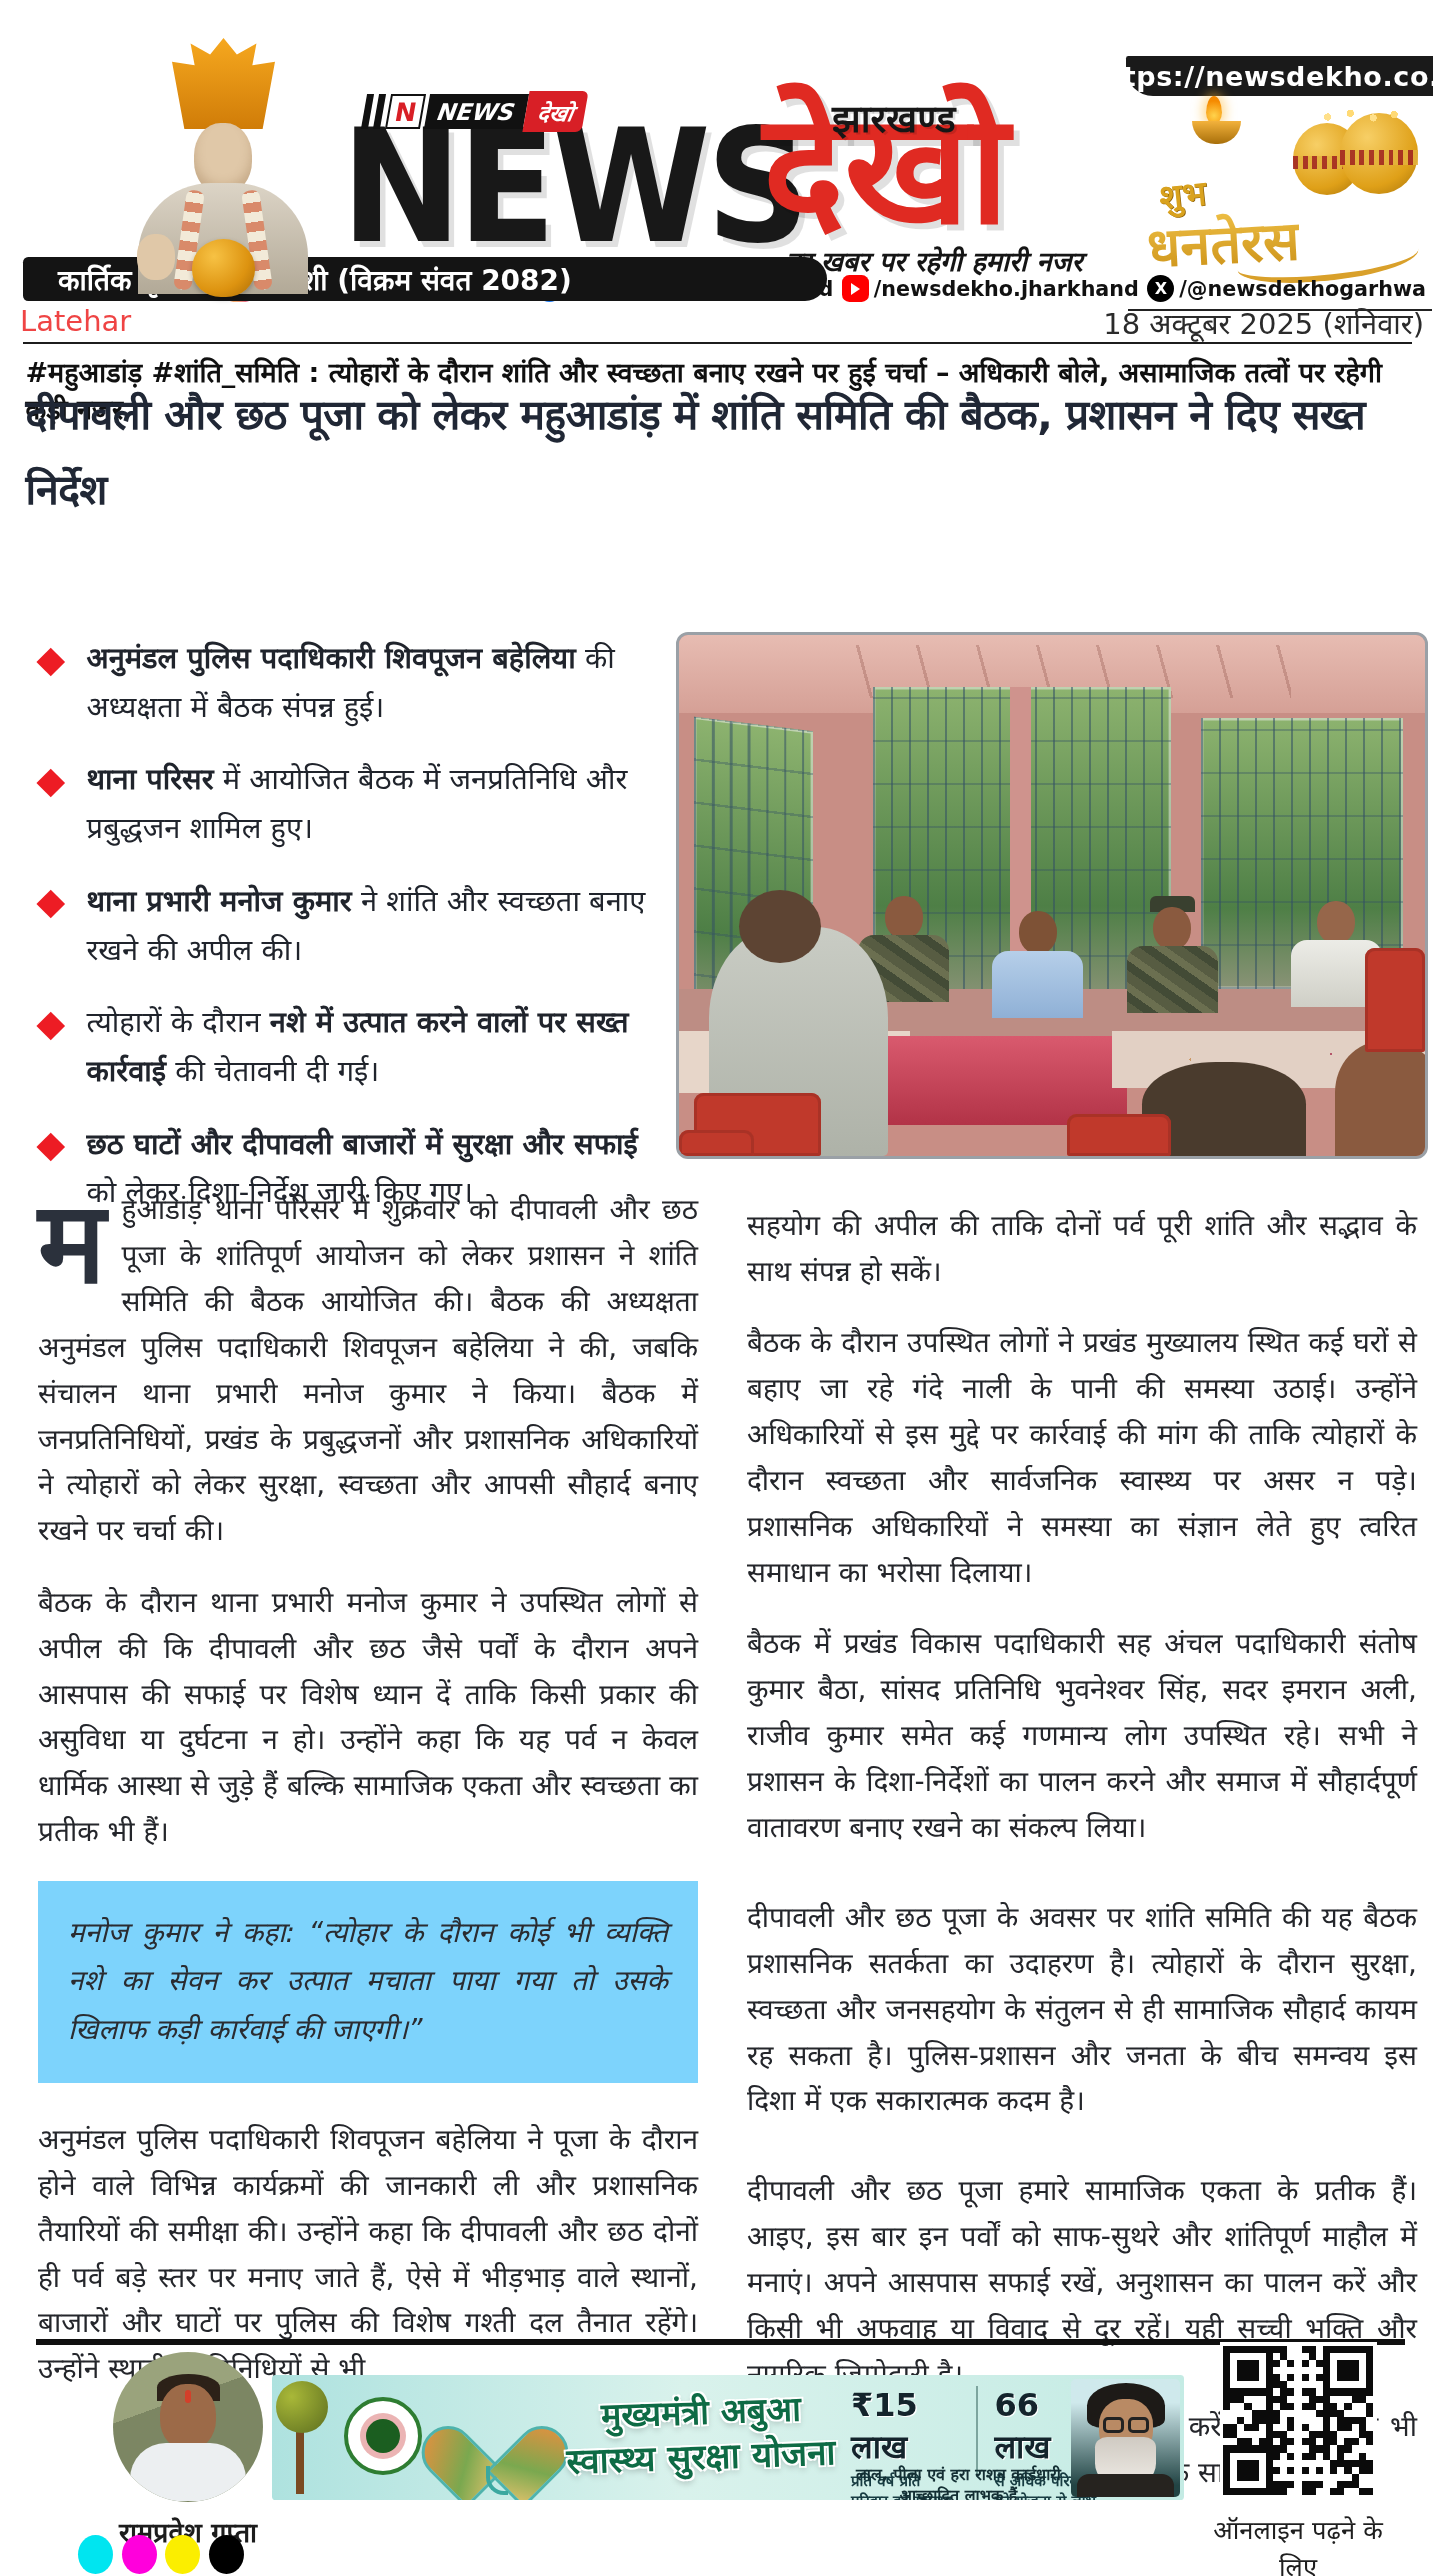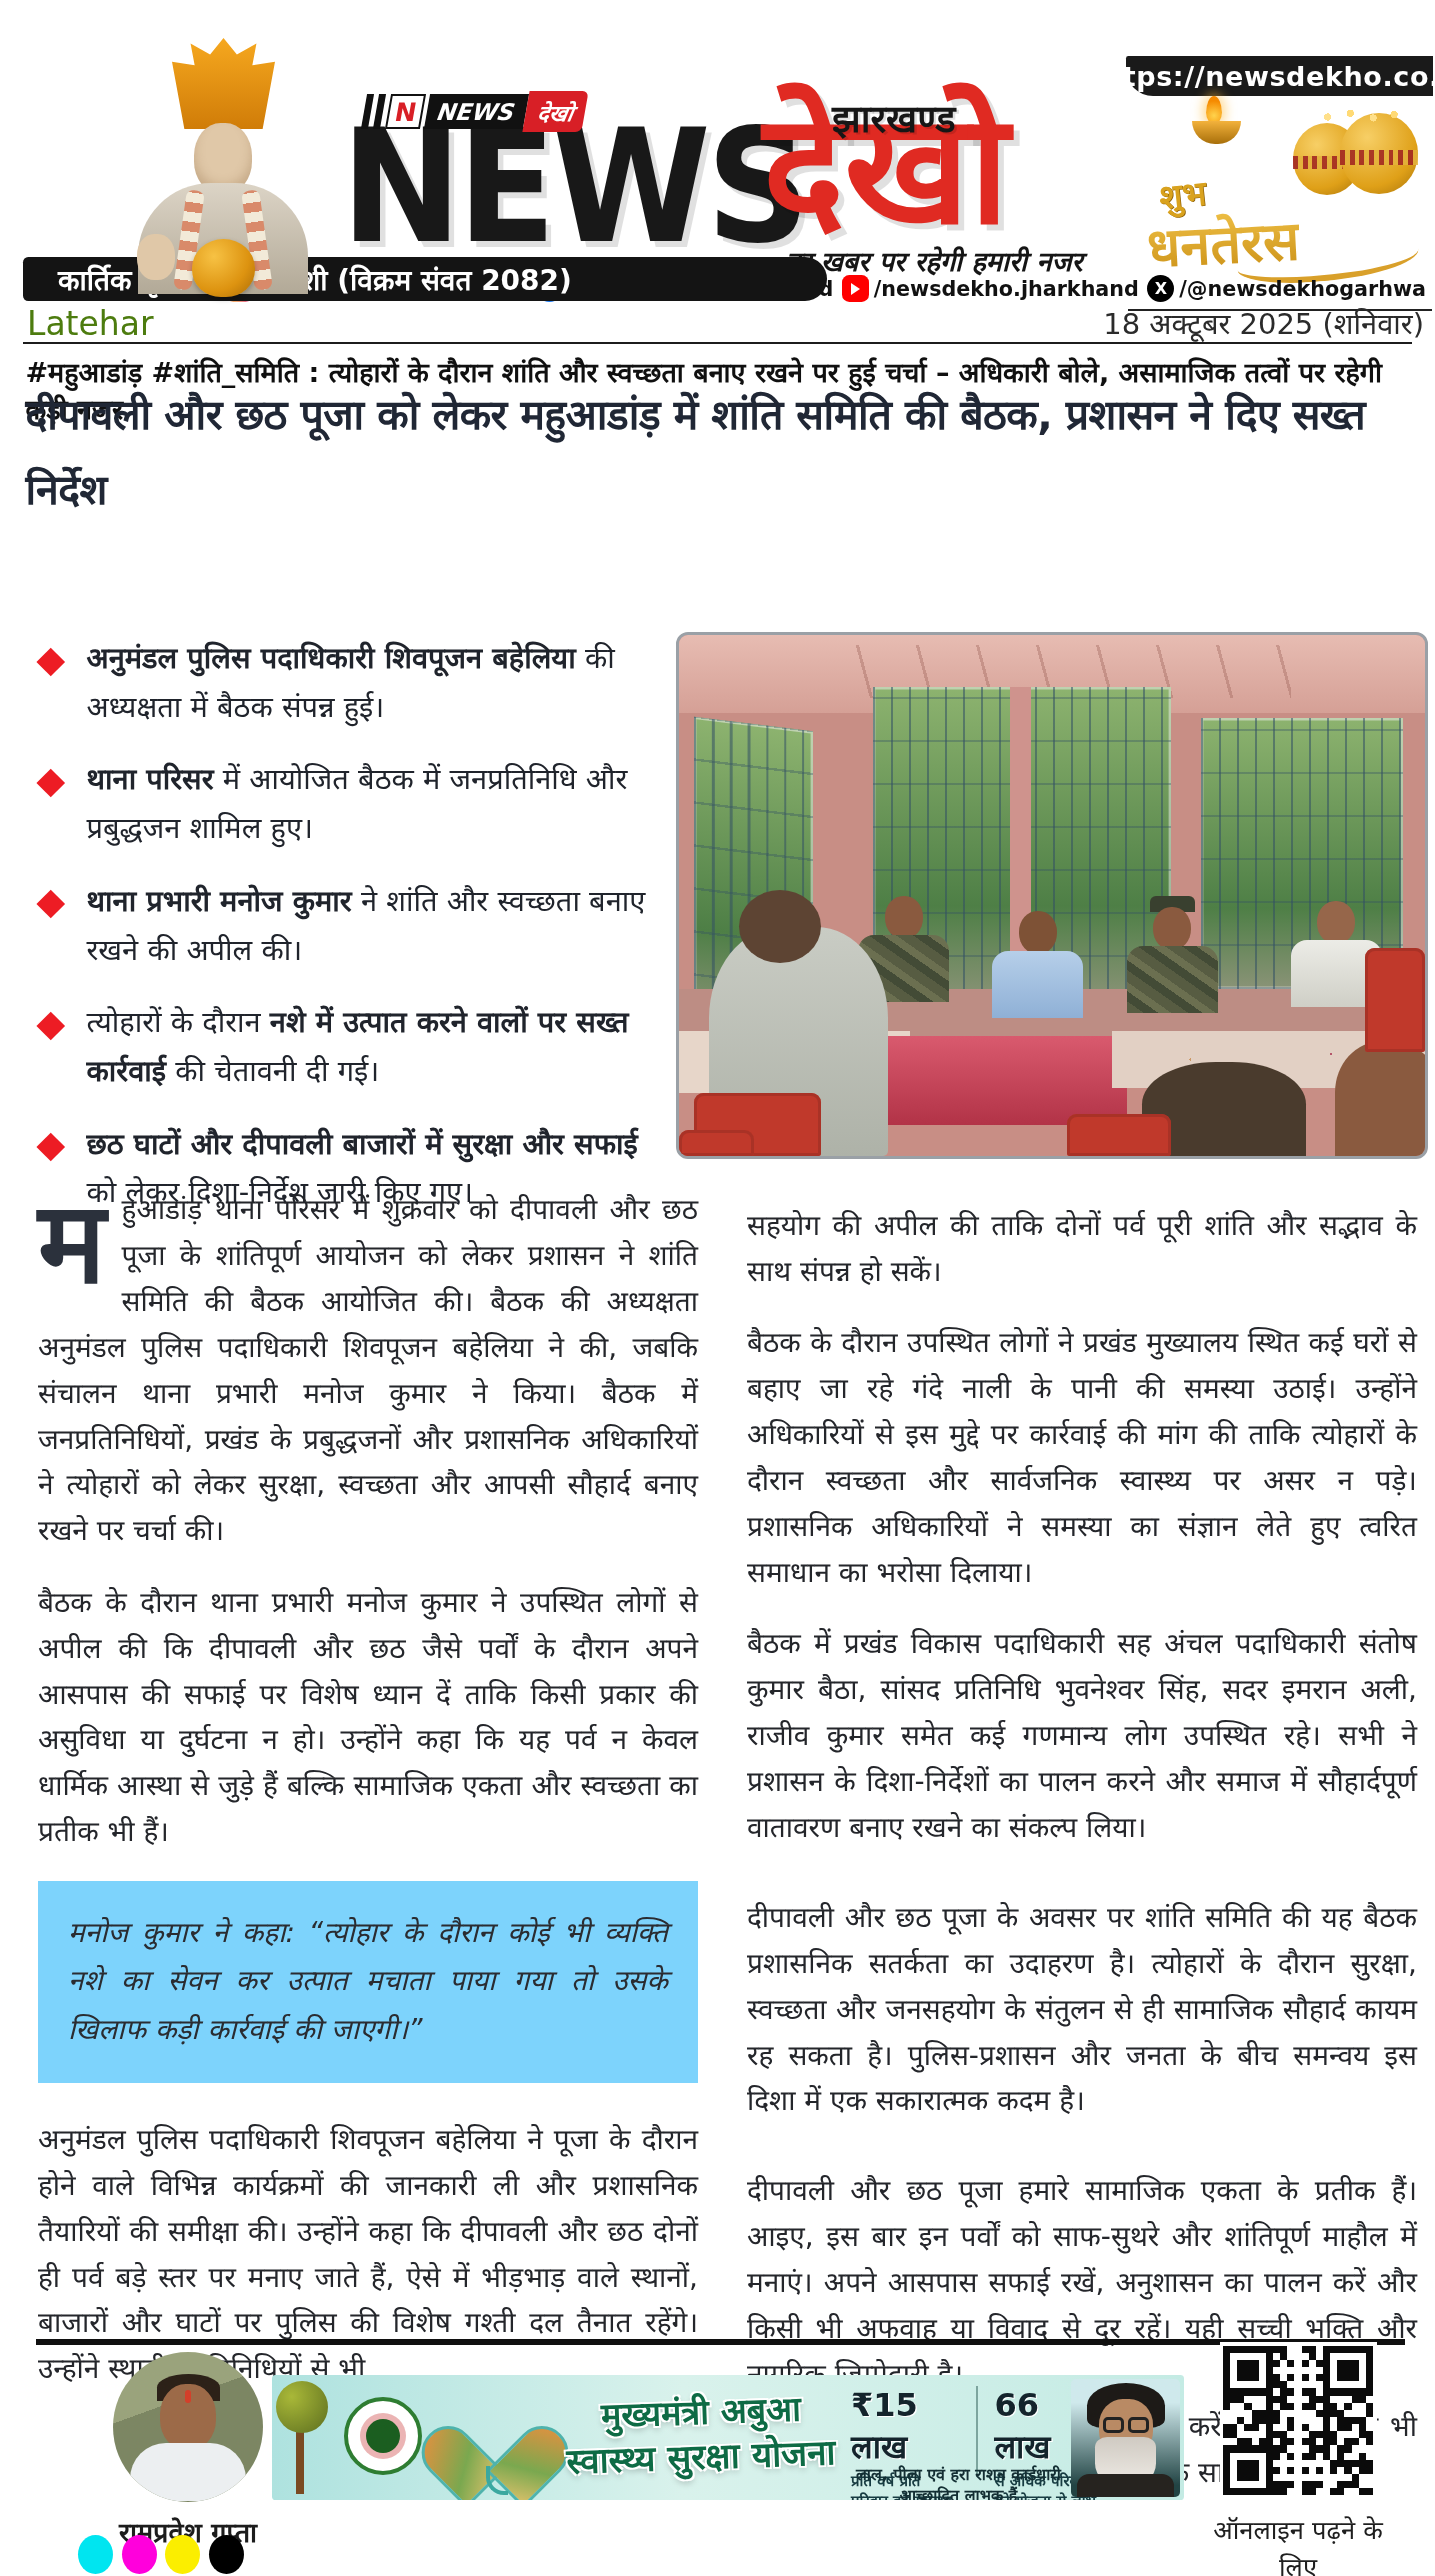--- a/index.html
+++ b/index.html
@@ -73,21 +73,21 @@
   .ic-instagram span { width:12px; height:12px; border:2.4px solid #fff; border-radius:50%; }
   .ic-facebook { background:#1877f2; font-family:"DejaVu Serif", serif; }
   .ic-youtube { border-radius:7.3px; background:#f00; }
   .ic-youtube span { width:0; height:0; border-left:9.7px solid #fff; border-top:6px solid transparent; border-bottom:6px solid transparent; }
   .ic-x { background:#000; }
   .social-rule { position:absolute; left:1128px; top:309px; width:304px; height:2.4px; background:#222; }
 
   .tithi-bar { position:absolute; left:23px; top:257px; width:804px; height:44px; background:#141414;
     border-radius:6px 25.5px 25.5px 6px; display:flex; align-items:center; padding-left:35px;
     color:#fff; font-size:28px; font-weight:bold; z-index:4; }
-  .location { position:absolute; left:27px; top:304px; font-size:33px; color:#4d7c0f; }
+  .location { position:absolute; left:20px; top:304px; font-size:29px; color:#ef4444; }
   .date { position:absolute; right:11px; top:303px; font-size:29px; color:#2b2b2b; }
   .head-divider { position:absolute; left:23px; top:342px; width:1389px; height:2.4px; background:#1c1c1c; }
 
   
   .kicker { position:absolute; left:25.5px; top:353px; width:1393px; font-size:27px; font-weight:bold; color:#101010; }
   .headline { position:absolute; left:25.5px; top:378px; width:1393px; font-size:41px; font-weight:bold;
     line-height:1.82; color:#202735; letter-spacing:-0.6px; }
 
   
   .bullets { position:absolute; left:38px; top:634px; width:632px; list-style:none; }

